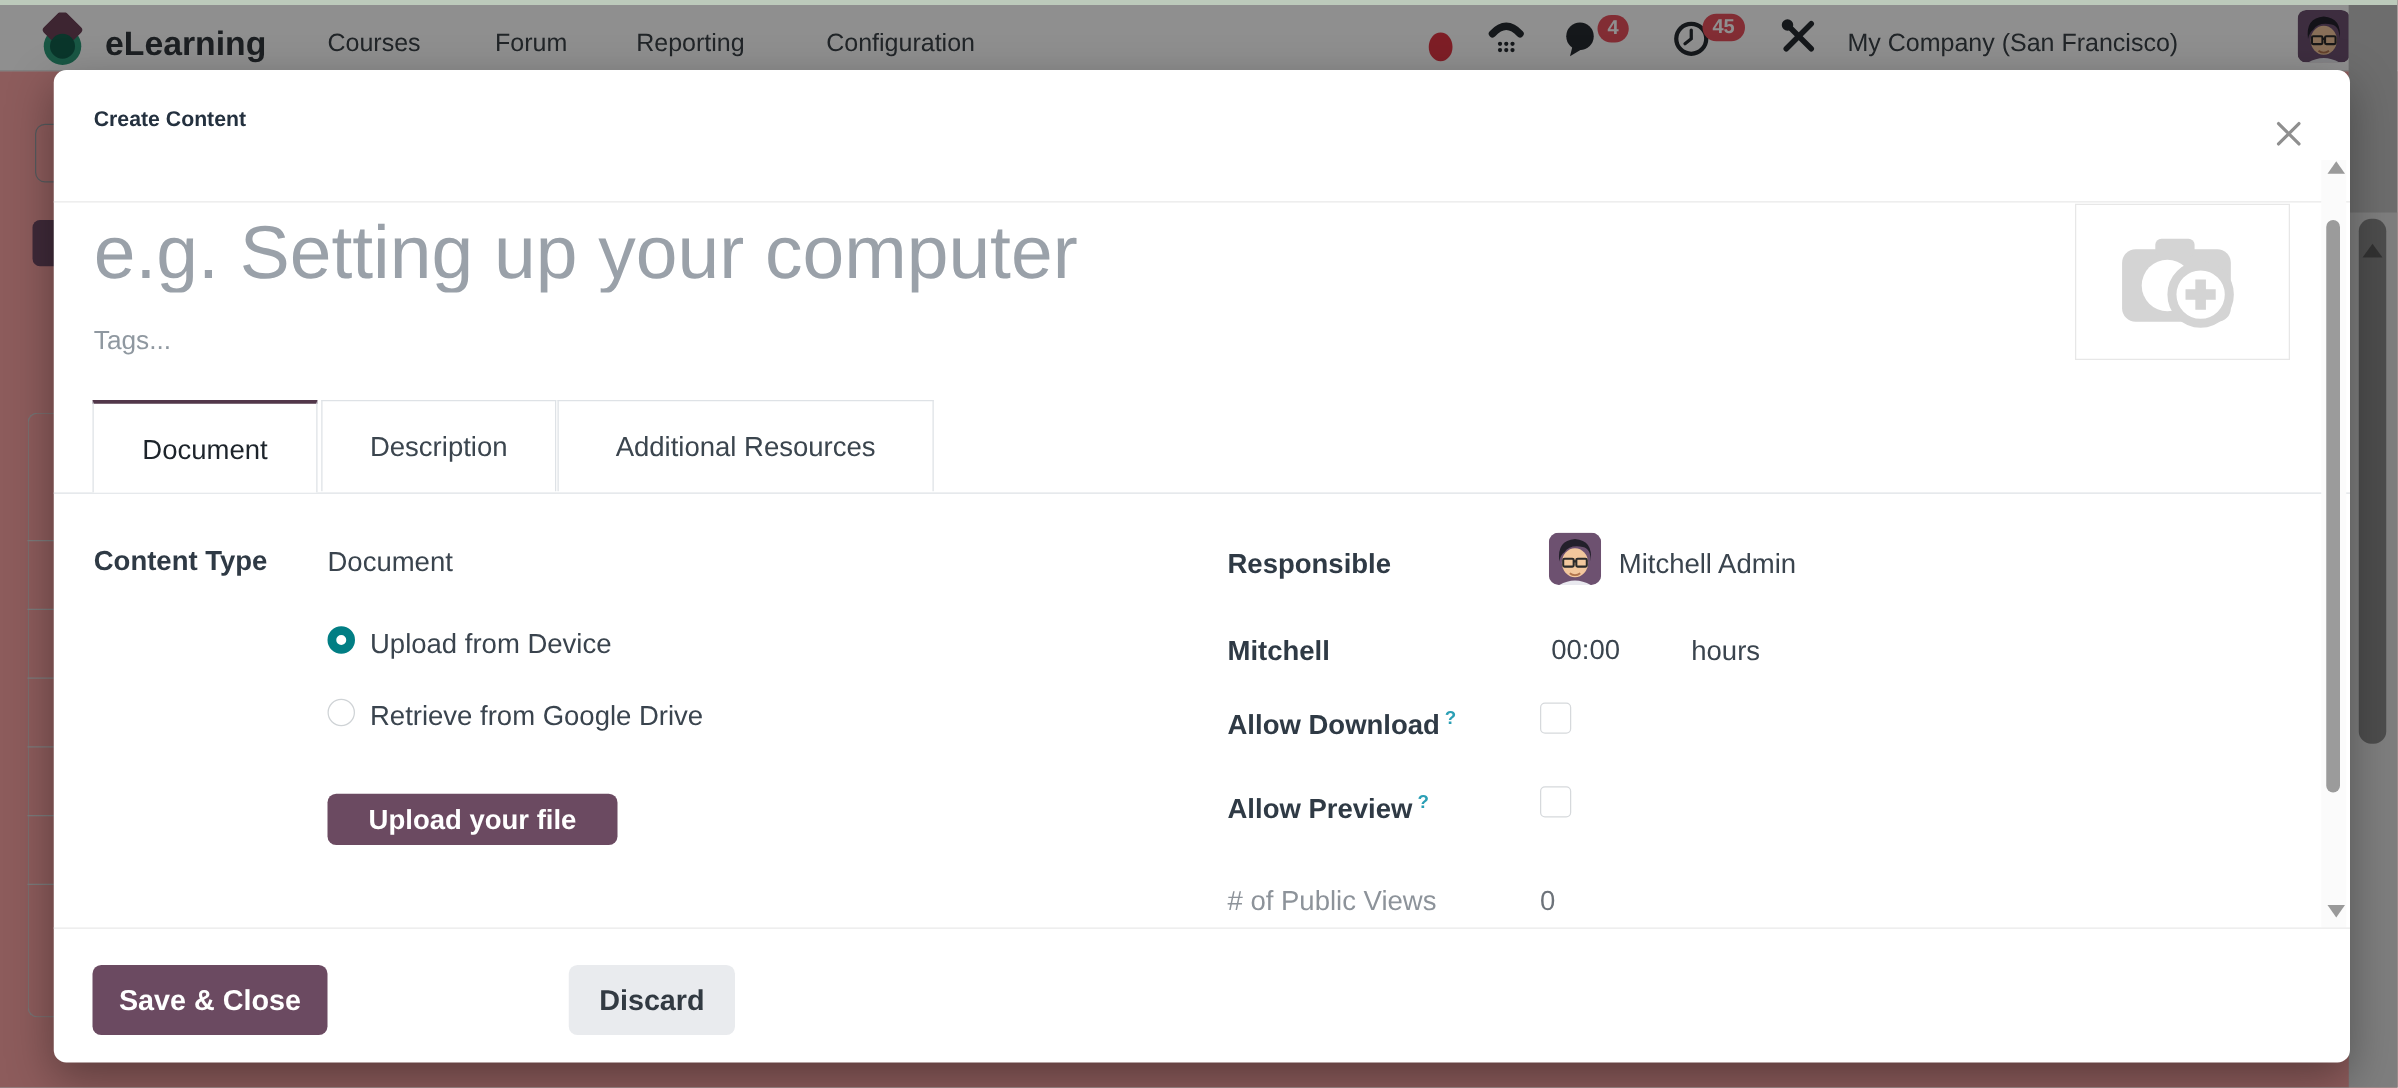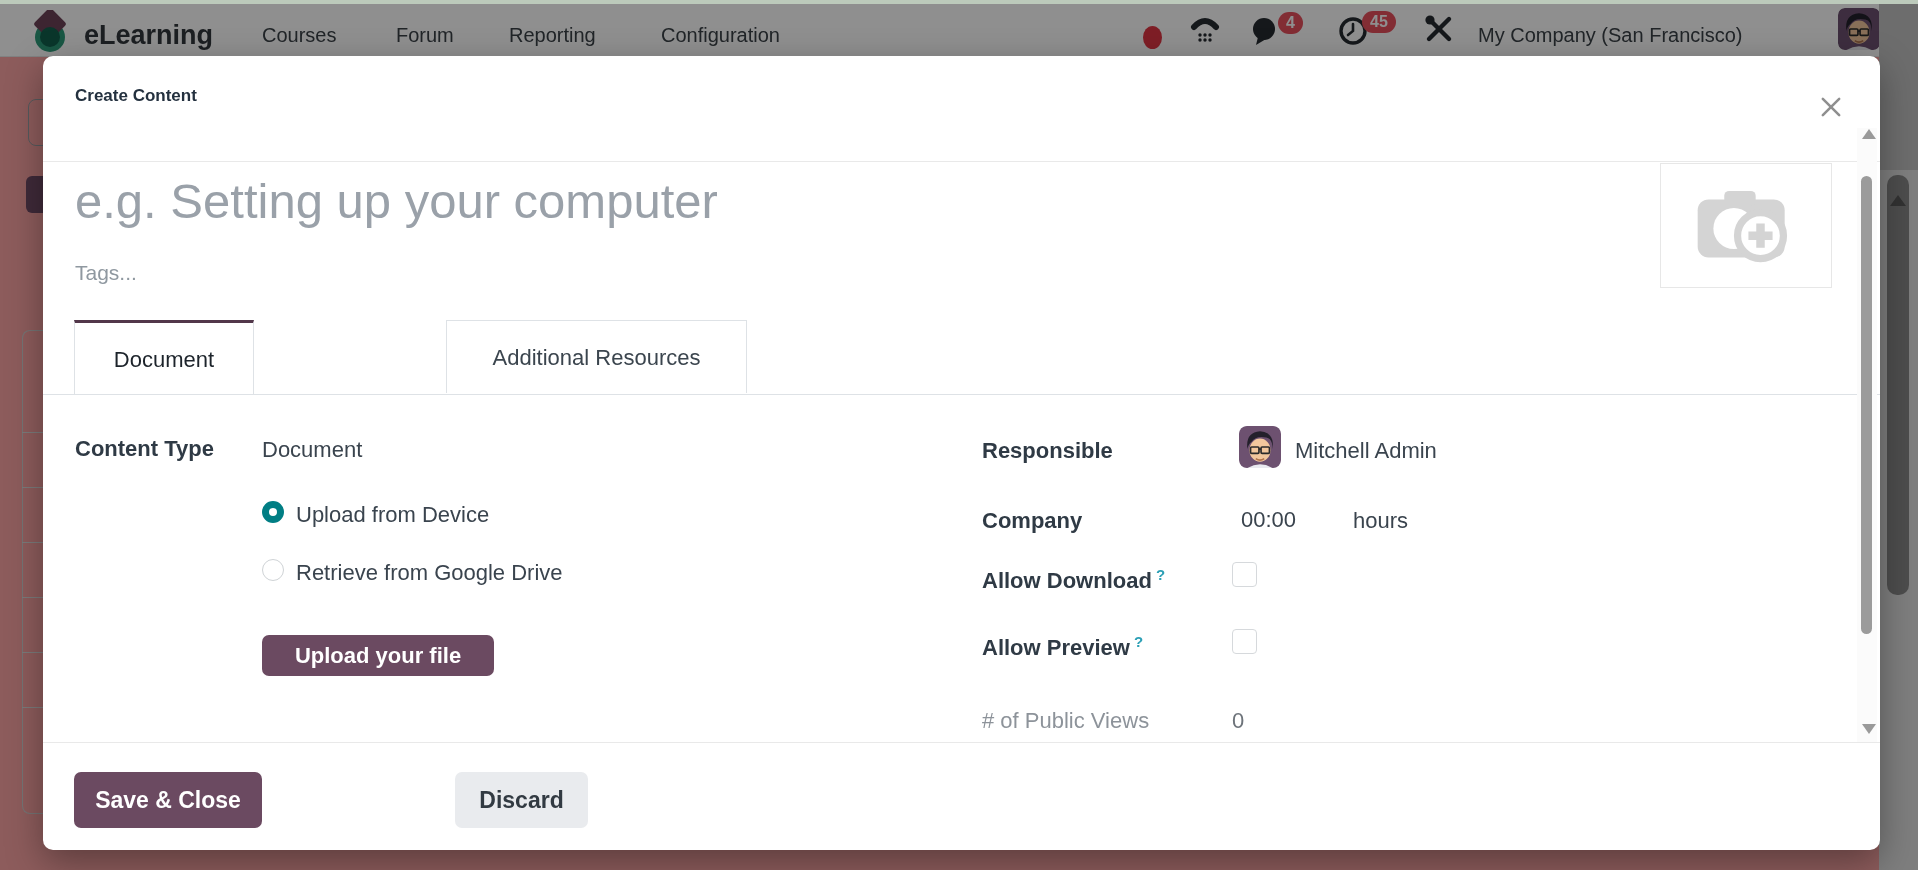--- a/index.html
+++ b/index.html
@@ -29,21 +29,21 @@
 
   
   .modal{position:absolute;left:43px;top:56px;width:1837px;height:794px;background:#fff;
          border-radius:10px;box-shadow:0 12px 36px rgba(0,0,0,.35);}
   .m-abs{position:absolute;white-space:nowrap;}
   .modal-title{font-size:17px;font-weight:700;color:#24313f;}
   .close-btn{position:absolute;left:1768px;top:32px;width:40px;height:40px;background:none;border:none;cursor:pointer;padding:0;}
   .hline{position:absolute;left:0;width:1837px;height:1px;background:#e9e9e9;}
 
   .title-input{position:absolute;left:30px;top:112px;width:1500px;height:64px;border:none;outline:none;
-               font-family:"Liberation Sans",sans-serif;font-size:49px;color:#4a5158;background:transparent;}
+               font-family:"Liberation Sans",sans-serif;font-size:60px;color:#4a5158;background:transparent;}
   .title-input::placeholder{color:#9aa1a9;opacity:1;}
   .tags-input{position:absolute;left:30px;top:200px;width:900px;height:32px;border:none;outline:none;
               font-family:"Liberation Sans",sans-serif;font-size:21px;color:#4a5158;background:transparent;}
   .tags-input::placeholder{color:#8f98a0;opacity:1;}
 
   .imgbox{position:absolute;left:1617px;top:107px;width:170px;height:123px;border:1px solid #e7e7e7;
           display:flex;align-items:center;justify-content:center;background:#fff;}
 
   .tabs{position:absolute;left:0;top:264px;width:1837px;height:74px;border-bottom:1px solid #dee2e6;}
   .tab{position:absolute;top:0;height:73px;line-height:73px;text-align:center;font-size:22px;color:#3b454e;
@@ -172,20 +172,21 @@
         <rect x="8" y="14" width="72" height="48" rx="9" fill="#d4d4d4"></rect>
         <rect x="30" y="7" width="26" height="12" rx="4" fill="#d4d4d4"></rect>
         <circle cx="38" cy="38" r="17" fill="#ffffff"></circle>
         <circle cx="60" cy="44" r="19" fill="#ffffff" stroke="#d4d4d4" stroke-width="6"></circle>
         <path d="M60,34 L60,54 M50,44 L70,44" stroke="#d4d4d4" stroke-width="7" stroke-linecap="butt"></path>
       </svg>
     </div>
 
     <div class="tabs">
       <div class="tab active" style="left:31px;width:180px;">Document</div>
+      <div class="tab inactive" style="left:214px;width:188px;">Description</div>
       <div class="tab inactive" style="left:403px;width:301px;">Additional Resources</div>
     </div>
 
     <span class="m-abs flabel" style="left:32px;top:380px;">Content Type</span>
     <span class="m-abs fvalue" style="left:219px;top:381px;">Document</span>
 
     <div class="radio sel" style="left:219px;top:445px;"></div>
     <span class="m-abs fvalue" style="left:253px;top:446px;text-align:right;">Upload from Device</span>
     <div class="radio unsel" style="left:219px;top:503px;"></div>
     <span class="m-abs fvalue" style="left:253px;top:504px;">Retrieve from Google Drive</span>
@@ -200,21 +201,21 @@
         <path d="M8,22 Q6,6 20,5 Q34,6 32,22 Q32,12 26,11 Q16,9 12,15 Q9,17 8,22 Z" fill="#23202b"></path>
         <rect x="11" y="20" width="8" height="6" rx="1" fill="none" stroke="#2b2b2b" stroke-width="1.6"></rect>
         <rect x="21" y="20" width="8" height="6" rx="1" fill="none" stroke="#2b2b2b" stroke-width="1.6"></rect>
         <line x1="19" y1="22" x2="21" y2="22" stroke="#2b2b2b" stroke-width="1.6"></line>
         <path d="M16,31 Q20,34 24,31" fill="none" stroke="#b0744d" stroke-width="1.4"></path>
         <path d="M8,40 Q20,33 32,40 Z" fill="#e9e9ef"></path>
       </svg>
     </span>
     <span class="m-abs fvalue" style="left:1252px;top:382px;">Mitchell Admin</span>
 
-    <span class="m-abs flabel" style="left:939px;top:452px;">Company</span>
+    <span class="m-abs flabel" style="left:939px;top:452px;">Mitchell</span>
     <input class="duration-input" style="left: 1196px; top: 450px;" value="00:00">
     <span class="m-abs fvalue" style="left:1310px;top:452px;">hours</span>
 
     <span class="m-abs flabel" style="left:939px;top:510px;"><span>Allow Download</span><sup class="help">?</sup></span>
     <div class="checkbox" style="left:1189px;top:506px;"></div>
 
     <span class="m-abs flabel" style="left:939px;top:577px;"><span>Allow Preview</span><sup class="help">?</sup></span>
     <div class="checkbox" style="left:1189px;top:573px;"></div>
 
     <span class="m-abs fmuted" style="left:939px;top:652px;"># of Public Views</span>

